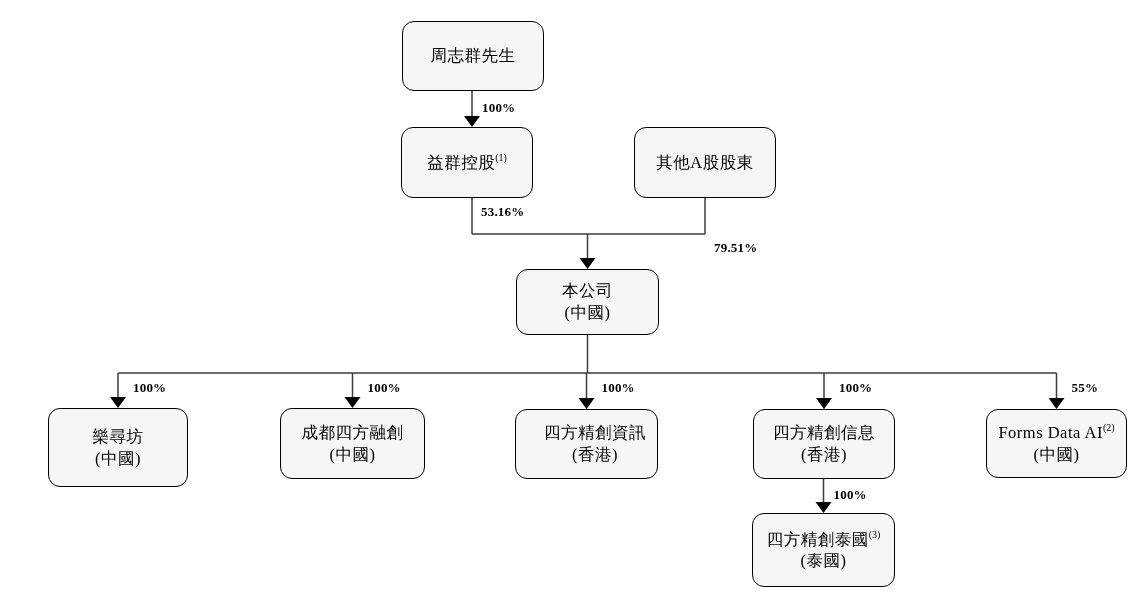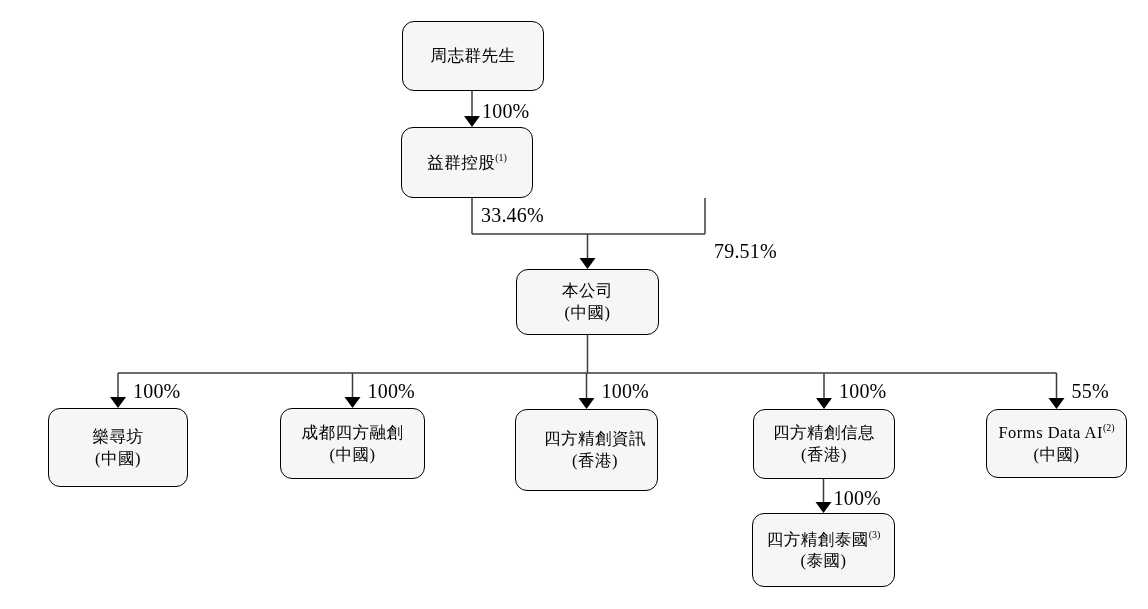--- a/index.html
+++ b/index.html
@@ -37,23 +37,24 @@
     font-size: 16.5px;
     line-height: 1.32;
     letter-spacing: 0.5px;
   }
   .node-label sup {
     font-size: 10px;
     letter-spacing: 0;
   }
   .pct {
     position: absolute;
-    font-size: 20px;
+    font-size: 13px;
     white-space: nowrap;
     letter-spacing: 0.2px;
+    font-weight: bold;
   }
 </style>
 </head>
 <body>
 
 <div id="canvas">
   <svg id="edges-layer" xmlns="http://www.w3.org/2000/svg" viewBox="0 0 1148 609">
       <line x1="472" y1="91" x2="472" y2="117" stroke="#3c3c3c" stroke-width="1.5"></line>
       <path d="M 464,116 L 480,116 L 472,127 Z" fill="#000000"></path>
       <line x1="472" y1="198" x2="472" y2="234" stroke="#3c3c3c" stroke-width="1.5"></line>
@@ -75,50 +76,53 @@
       <path d="M 1048.5,398 L 1064.5,398 L 1056.5,409 Z" fill="#000000"></path>
       <line x1="823.5" y1="479" x2="823.5" y2="503" stroke="#3c3c3c" stroke-width="1.5"></line>
       <path d="M 815.5,502 L 831.5,502 L 823.5,513 Z" fill="#000000"></path>
     </svg>
 <div class="node" style="left: 402px; top: 21px; width: 142px; height: 70px;">
       <div class="node-label">周志群先生</div>
     </div>
     <div class="node" style="left: 401px; top: 127px; width: 132px; height: 71px;">
       <div class="node-label">益群控股<sup>(1)</sup></div>
     </div>
+    <div class="node" style="left: 634px; top: 127px; width: 142px; height: 71px;">
+      <div class="node-label">其他A股股東</div>
+    </div>
     <div class="node" style="left: 516px; top: 269px; width: 143px; height: 66px;">
       <div class="node-label">本公司</div>
       <div class="node-sublabel">(中國)</div>
     </div>
     <div class="node" style="left: 48px; top: 408px; width: 140px; height: 79px;">
       <div class="node-label">樂尋坊</div>
       <div class="node-sublabel">(中國)</div>
     </div>
     <div class="node" style="left: 280px; top: 408px; width: 145px; height: 71px;">
       <div class="node-label">成都四方融創</div>
       <div class="node-sublabel">(中國)</div>
     </div>
-    <div class="node" style="left: 515px; top: 409px; width: 143px; height: 82px; padding-left: 17px;">
+    <div class="node" style="left: 515px; top: 409px; width: 143px; height: 70px; padding-left: 17px;">
       <div class="node-label">四方精創資訊</div>
       <div class="node-sublabel">(香港)</div>
     </div>
     <div class="node" style="left: 753px; top: 409px; width: 142px; height: 70px;">
       <div class="node-label">四方精創信息</div>
       <div class="node-sublabel">(香港)</div>
     </div>
     <div class="node" style="left: 986px; top: 409px; width: 141px; height: 69px;">
       <div class="node-label">Forms Data AI<sup>(2)</sup></div>
       <div class="node-sublabel">(中國)</div>
     </div>
     <div class="node" style="left: 752px; top: 513px; width: 143px; height: 74px;">
       <div class="node-label">四方精創泰國<sup>(3)</sup></div>
       <div class="node-sublabel">(泰國)</div>
     </div>
     <div class="pct" style="left: 482px; top: 100px;">100%</div>
-    <div class="pct" style="left: 481px; top: 204px;">33.46%</div>
+    <div class="pct" style="left: 481px; top: 204px;">53.16%</div>
     <div class="pct" style="left: 714px; top: 204px; margin-top: 36px;">79.51%</div>
     <div class="pct" style="left: 133px; top: 380px;">100%</div>
     <div class="pct" style="left: 367.5px; top: 380px;">100%</div>
     <div class="pct" style="left: 601.5px; top: 380px;">100%</div>
     <div class="pct" style="left: 839px; top: 380px;">100%</div>
     <div class="pct" style="left: 1071.5px; top: 380px; text-align: right;">55%</div>
     <div class="pct" style="left: 833.5px; top: 487px;">100%</div>
   </div>
 
 </body></html>

